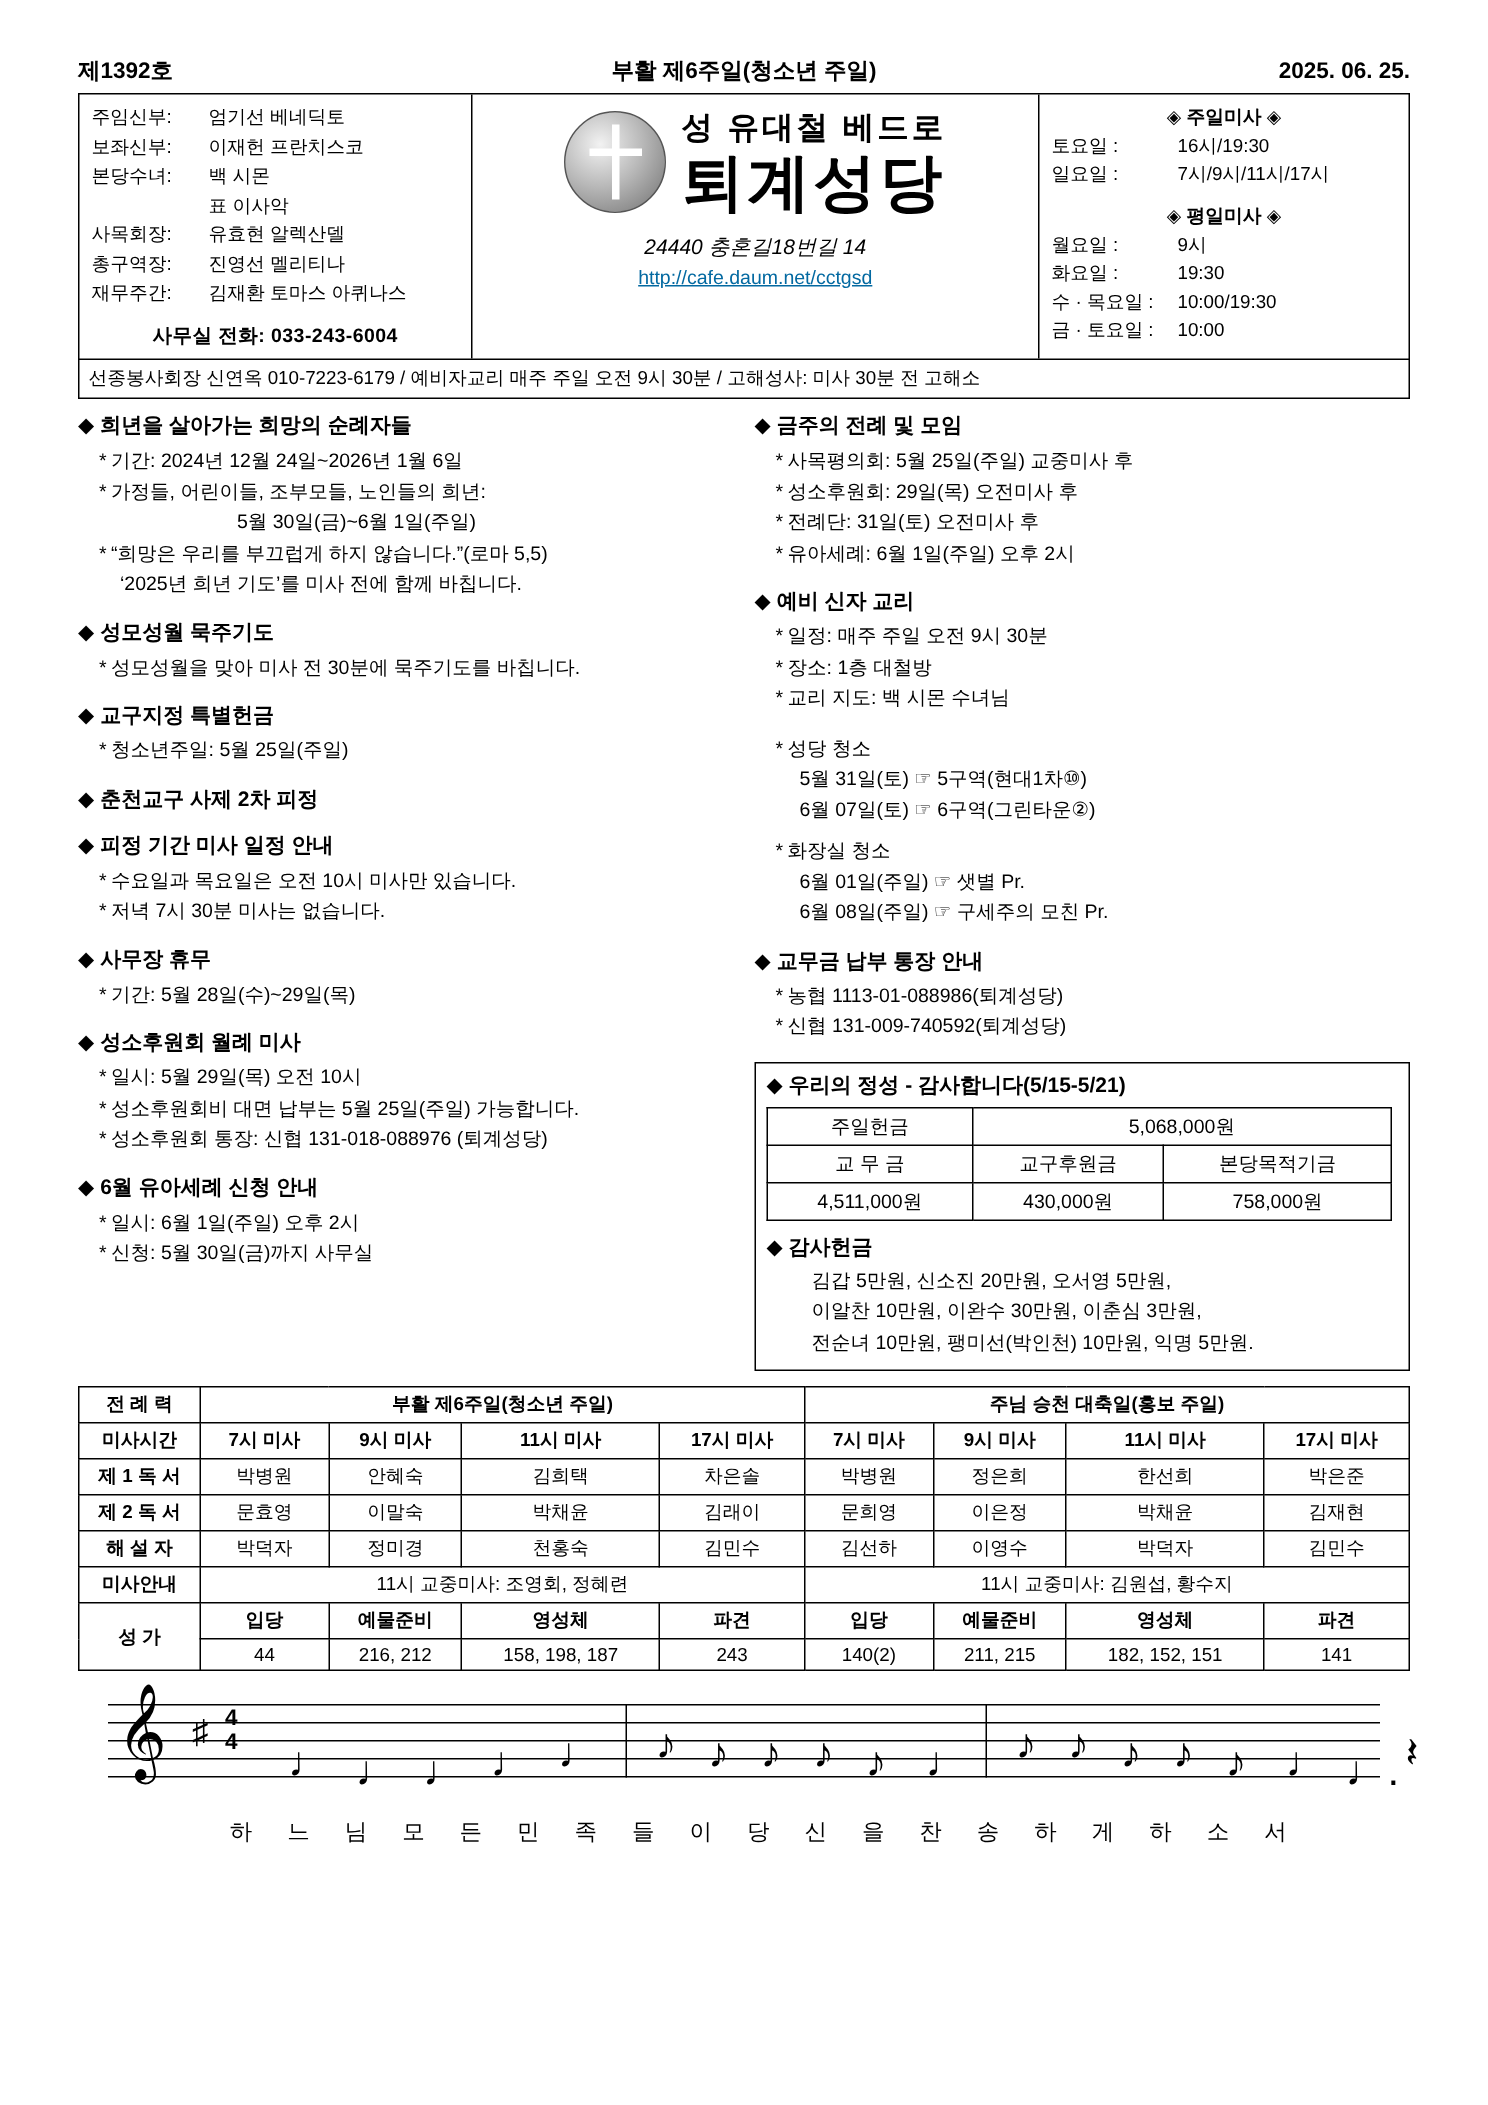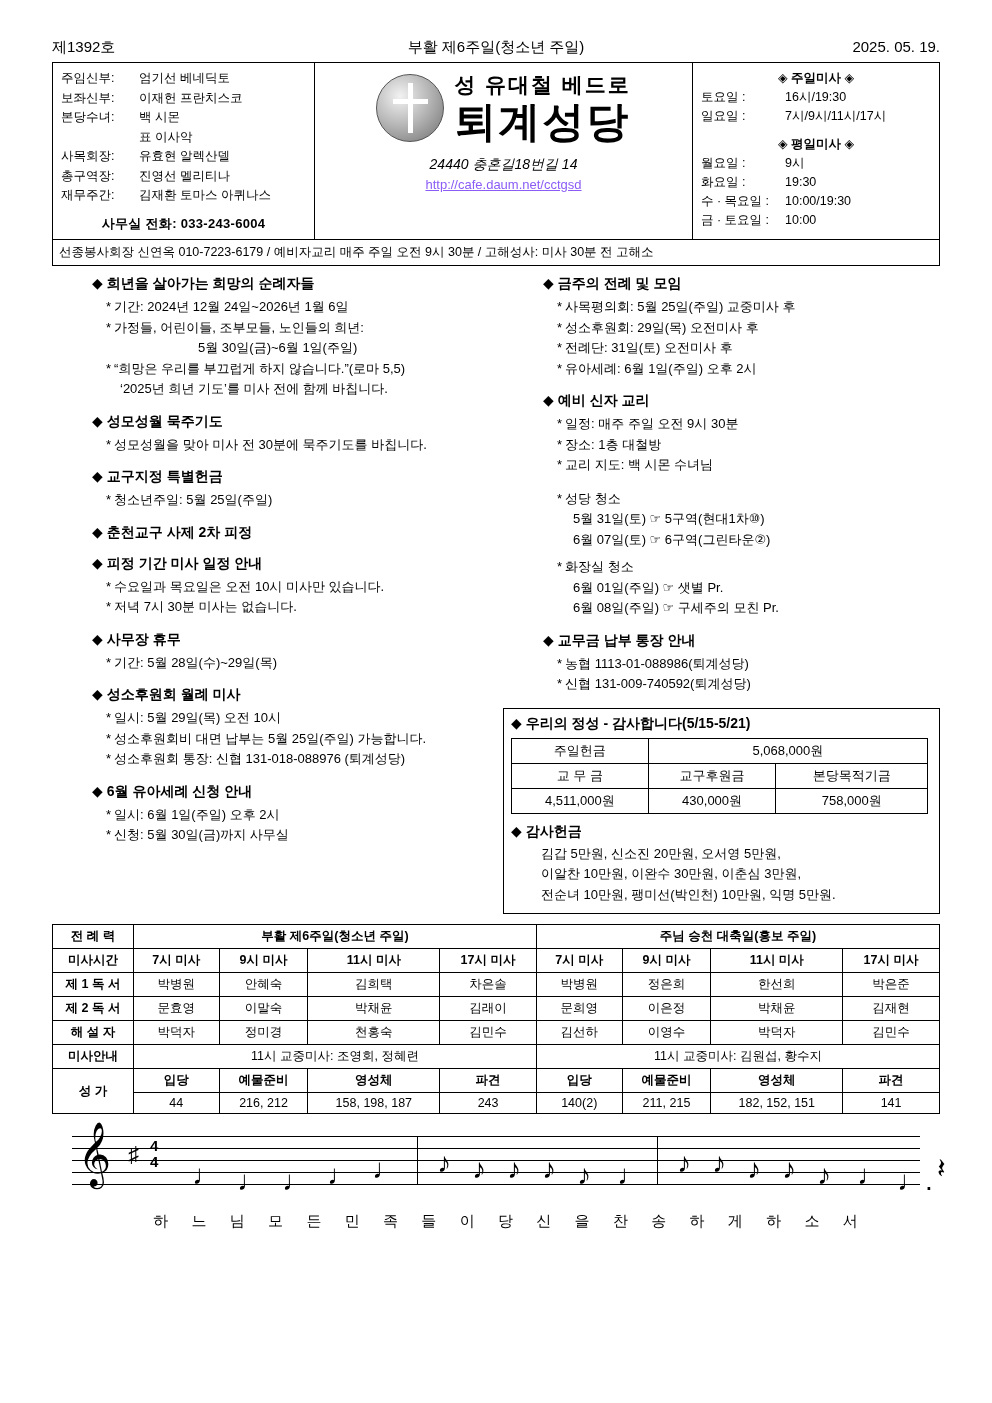--- a/index.html
+++ b/index.html
@@ -22,20 +22,21 @@
     box-sizing: border-box;
     padding: 38px 52px 10px 52px;
   }
   
   .topline {
     display: flex;
     justify-content: space-between;
     align-items: baseline;
     font-size: 15px;
     margin-bottom: 5px;
+    font-weight: bold;
   }
   .topline .issue { width: 25%; }
   .topline .center { width: 50%; text-align: center; }
   .topline .date { width: 25%; text-align: right; }
 
   
   .masthead {
     display: flex;
     border: 1.5px solid #000;
     height: 178px;
@@ -114,21 +115,21 @@
     line-height: 44px;
   }
   .mh-addr {
     margin-top: 12px;
     font-size: 14px;
     font-style: italic;
   }
   .mh-url {
     margin-top: 3px;
     font-size: 13px;
-    color: #8b5cf6;
+    color: #0369a1;
     text-decoration: underline;
   }
   .mh-right {
     width: 246px;
     box-sizing: border-box;
     padding: 5px 8px;
     font-size: 12.5px;
   }
   .mh-right .hdr {
     text-align: center;
@@ -152,21 +153,21 @@
     white-space: nowrap;
   }
 
   
   .columns {
     display: flex;
     margin-top: 9px;
     gap: 14px;
   }
   .col { width: 50%; }
-  .sec { margin-bottom: 13px; margin-left: 40px; }
+  .sec { margin-bottom: 13px; }
   .sec-title {
     font-weight: bold;
     font-size: 14px;
     margin-bottom: 4px;
   }
   .sec-title .dia { margin-right: 4px; }
   ul.items { list-style: none; margin: 0; padding: 0 0 0 14px; }
   ul.items li {
     line-height: 20.5px;
     font-size: 13px;
@@ -275,21 +276,21 @@
   }
 </style>
 </head>
 <body>
 
 <div class="page">
 
   <div class="topline">
     <div class="issue">제1392호</div>
     <div class="center">부활 제6주일(청소년 주일)</div>
-    <div class="date">2025. 05. 19.</div>
+    <div class="date">2025. 06. 25.</div>
   </div>
 
   <div class="masthead">
 
     <div class="mh-left">
       <div class="row">
         <div class="lbl">주임신부:</div>
         <div class="val">엄기선 베네딕토</div>
       </div>
       <div class="row">

